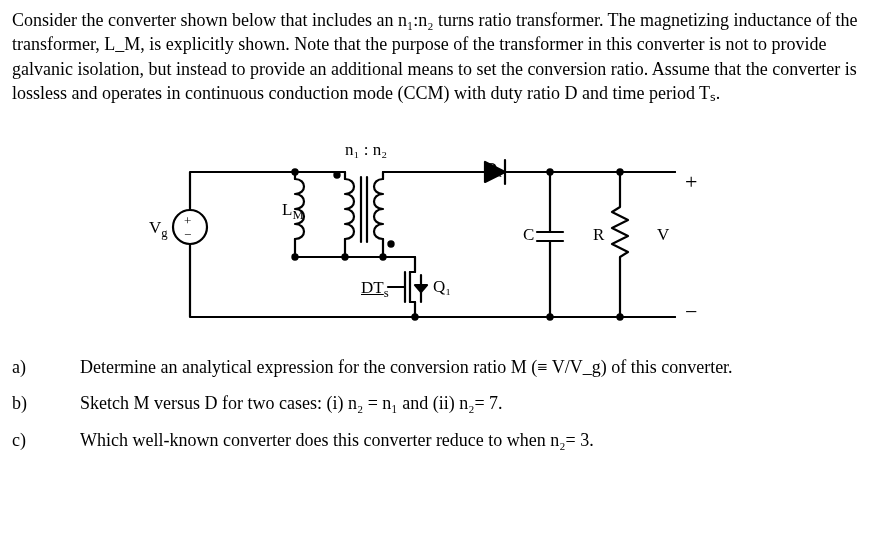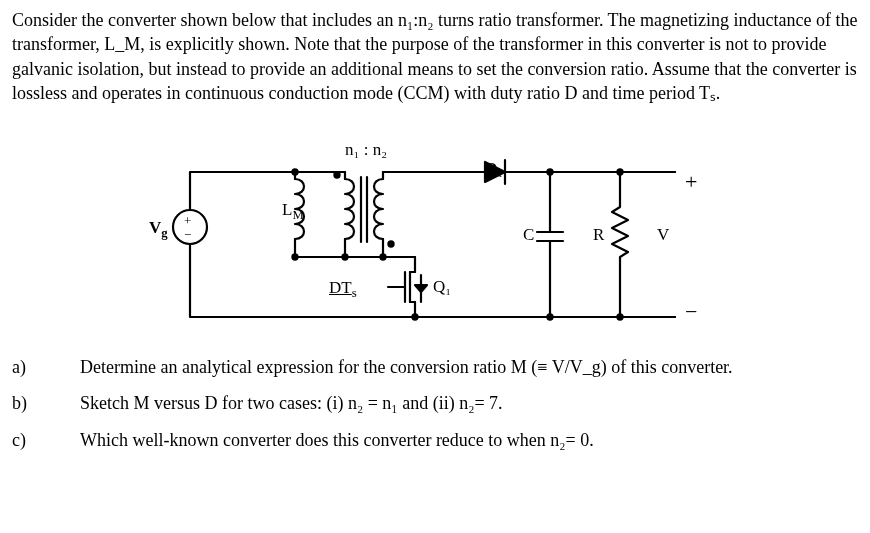--- a/index.html
+++ b/index.html
@@ -110,26 +110,26 @@
       <circle cx="475" cy="55" r="2.6" fill="#000"></circle>
       <circle cx="475" cy="200" r="2.6" fill="#000"></circle>
     </svg>
 
     
     <div class="clbl" style="left:200px; top:22px;">n₁ : n₂</div>
     <div class="clbl" style="left:340px; top:18px;margin-top:23px;">D₁</div>
     <div class="clbl" style="left:114px; top:82px;margin-left:23px;">
       <span>L</span><span class="sub">M</span>
     </div>
-    <div class="clbl" style="left:4px; top:100px;font-weight:bold;">
+    <div class="clbl" style="left:4px; top:100px;">
       <span>V</span><span class="sub">g</span>
     </div>
     <div class="clbl" style="left:39px; top:95px; font-size:13px;">+</div>
     <div class="clbl" style="left:39px; top:109px; font-size:13px;">−</div>
-    <div class="clbl" style="left:184px; top:160px;text-decoration:underline;">
+    <div class="clbl" style="left:216px; top:160px;text-decoration:underline;">
       <span>DT</span><span class="sub">s</span>
     </div>
     <div class="clbl" style="left:288px; top:159px;">Q₁</div>
     <div class="clbl" style="left:378px; top:107px;">C</div>
     <div class="clbl" style="left:448px; top:107px;">R</div>
     <div class="clbl" style="left:512px; top:107px;">V</div>
     <div class="clbl" style="left:540px; top:50px; font-size:22px;">+</div>
     <div class="clbl" style="left:540px; top:180px; font-size:22px;">−</div>
   </div>
 </div>
@@ -138,15 +138,15 @@
   <div class="q">
     <div class="q-label">a)</div>
     <div class="q-text">Determine an analytical expression for the conversion ratio M (≡ V/V_g) of this converter.</div>
   </div>
   <div class="q">
     <div class="q-label">b)</div>
     <div class="q-text">Sketch M versus D for two cases: (i) n₂ = n₁ and (ii) n₂= 7.</div>
   </div>
   <div class="q">
     <div class="q-label">c)</div>
-    <div class="q-text">Which well-known converter does this converter reduce to when n₂= 0.</div>
+    <div class="q-text">Which well-known converter does this converter reduce to when n₂= 3.</div>
   </div>
 </div>
 
 </body></html>

